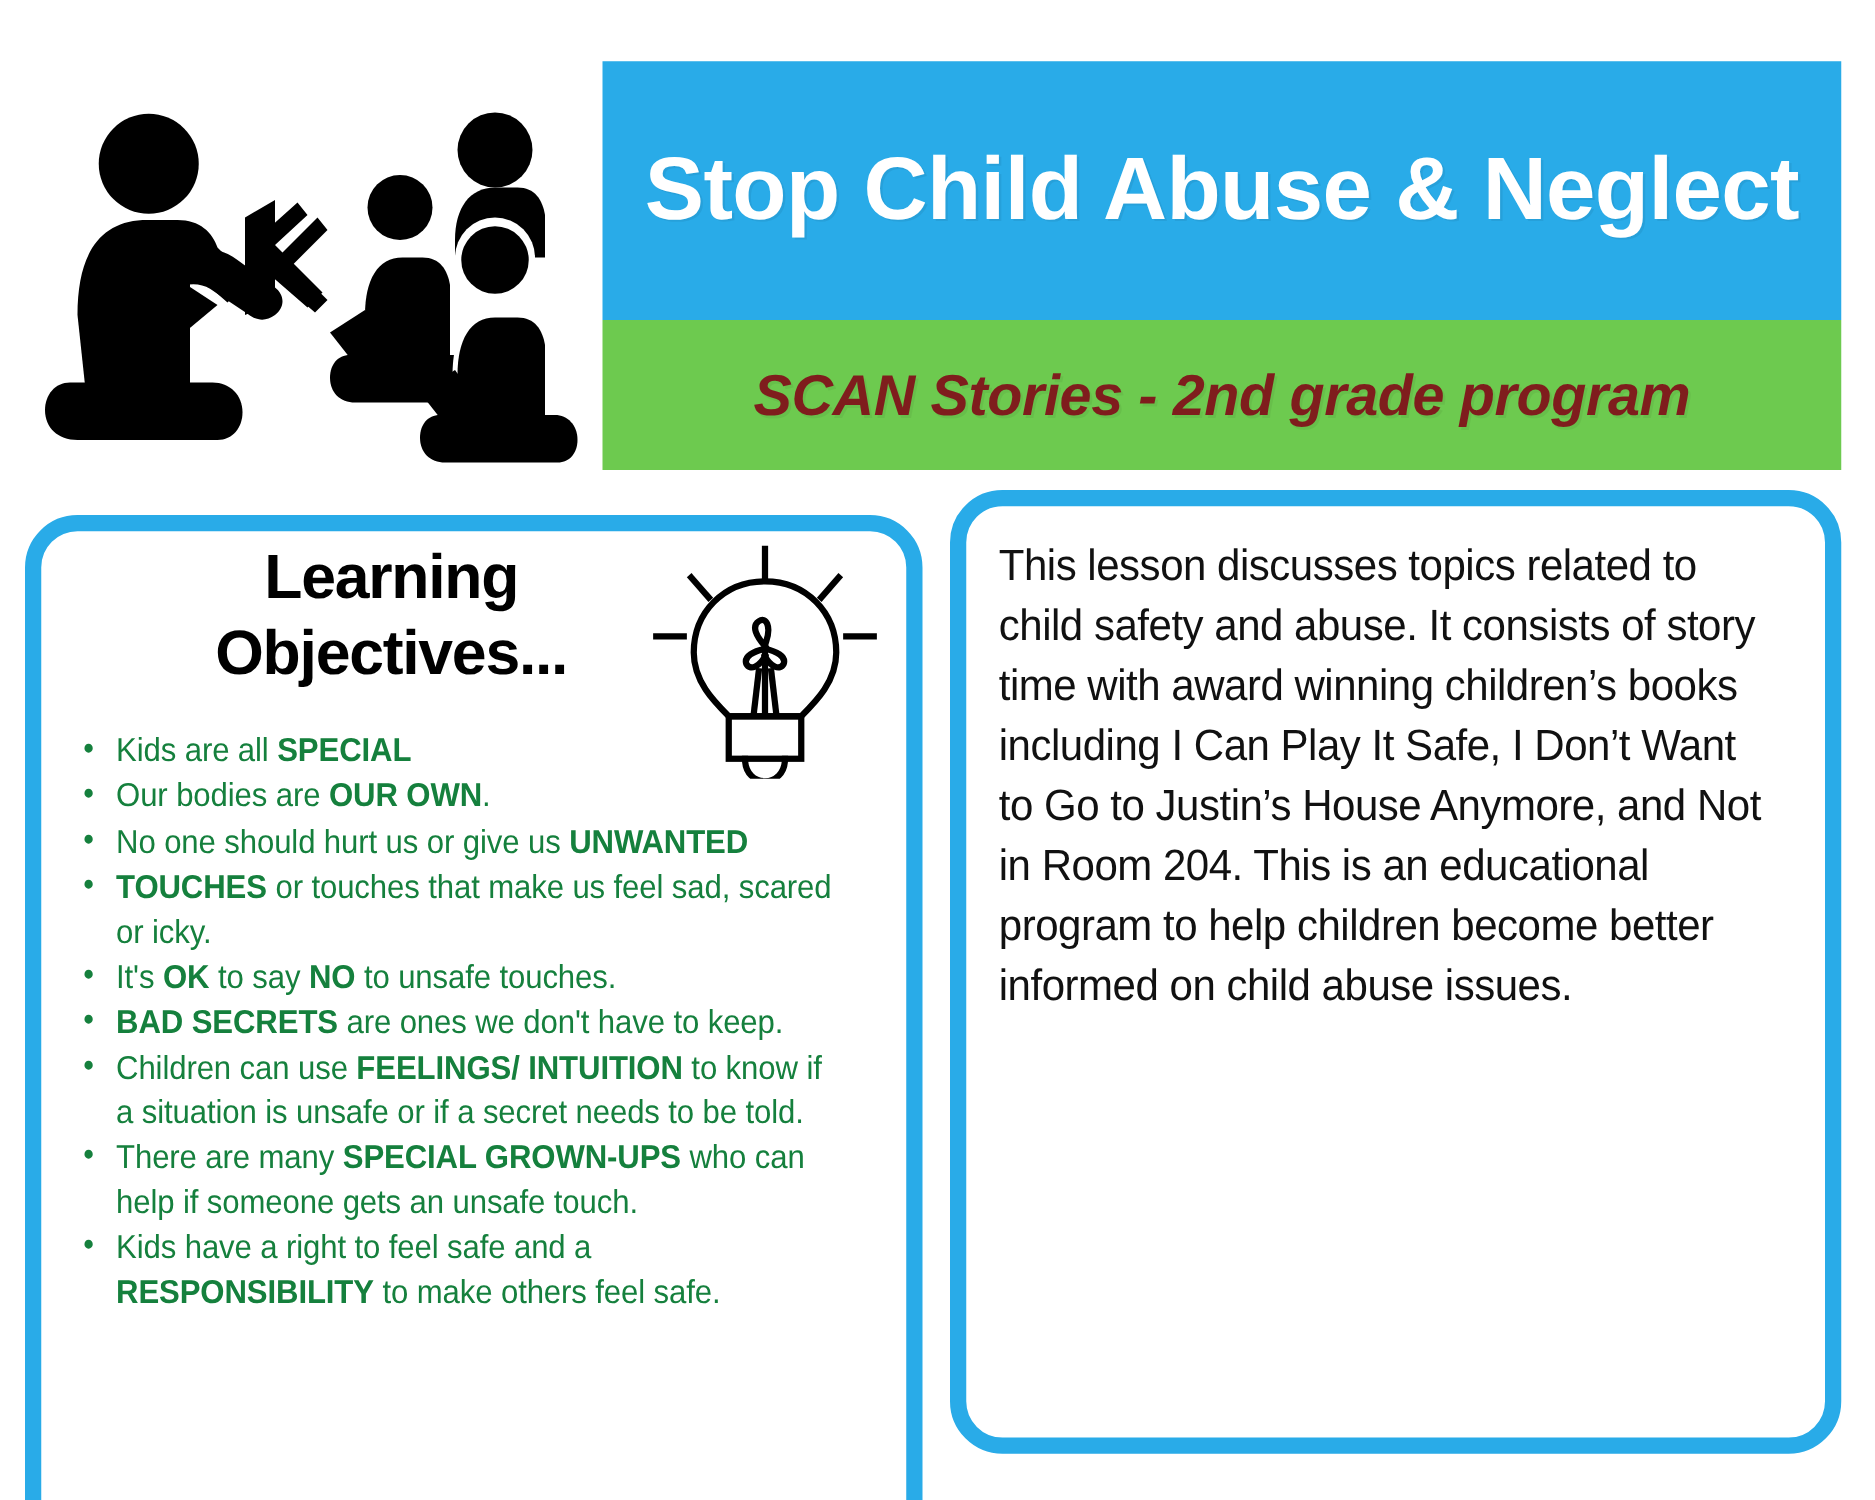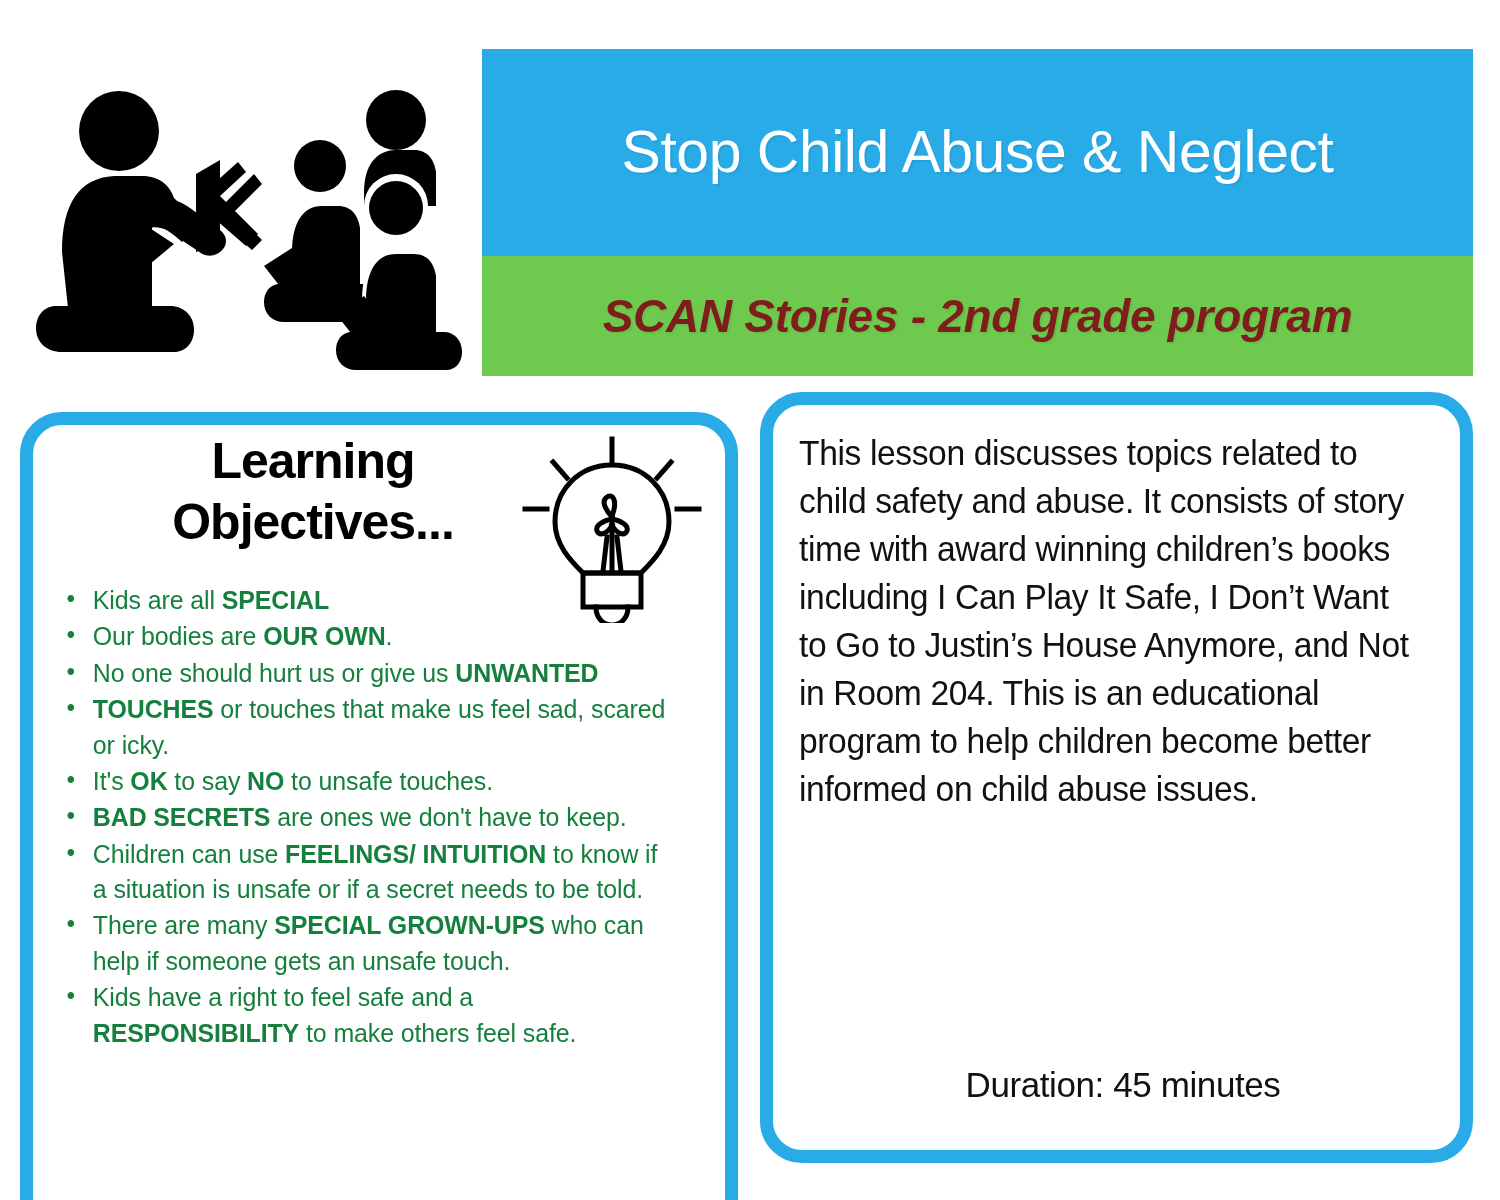--- a/index.html
+++ b/index.html
@@ -39,22 +39,22 @@
     width: 991px;
     height: 207px;
     background: #29ABE8;
     display: flex;
     align-items: center;
     justify-content: center;
   }
   #main-title {
     color: #ffffff;
     font-family: "Liberation Sans", sans-serif;
-    font-weight: normal;
-    font-size: 59px;
+    font-weight: bold;
+    font-size: 71px;
     line-height: 1.13;
     text-align: center;
     letter-spacing: -0.5px;
     padding: 0 14px;
     text-shadow: 2px 2px 0 rgba(0,0,0,0.06);
   }
 
   #subtitle-banner {
     position: absolute;
     left: 482px;
@@ -292,15 +292,14 @@
         <li><span>Children can use </span><b>FEELINGS/ INTUITION</b><span> to know if a situation is unsafe or if a secret needs to be told.</span></li>
         <li><span>There are many </span><b>SPECIAL GROWN-UPS</b><span> who can help if someone gets an unsafe touch.</span></li>
         <li><span>Kids have a right to feel safe and a </span><b>RESPONSIBILITY</b><span> to make others feel safe.</span></li>
       </ul>
   </div>
 </div>
 
 <div class="card" id="description-card">
   <div class="card-inner">
     <div id="description-body">This lesson discusses topics related to child safety and abuse. It consists of story time with award winning children’s books including I Can Play It Safe, I Don’t Want to Go to Justin’s House Anymore, and Not in Room 204. This is an educational program to help children become better informed on child abuse issues.</div>
-    <div id="description-duration">Duration: 45 minutes</div>
   </div>
 </div>
 
 </body></html>

